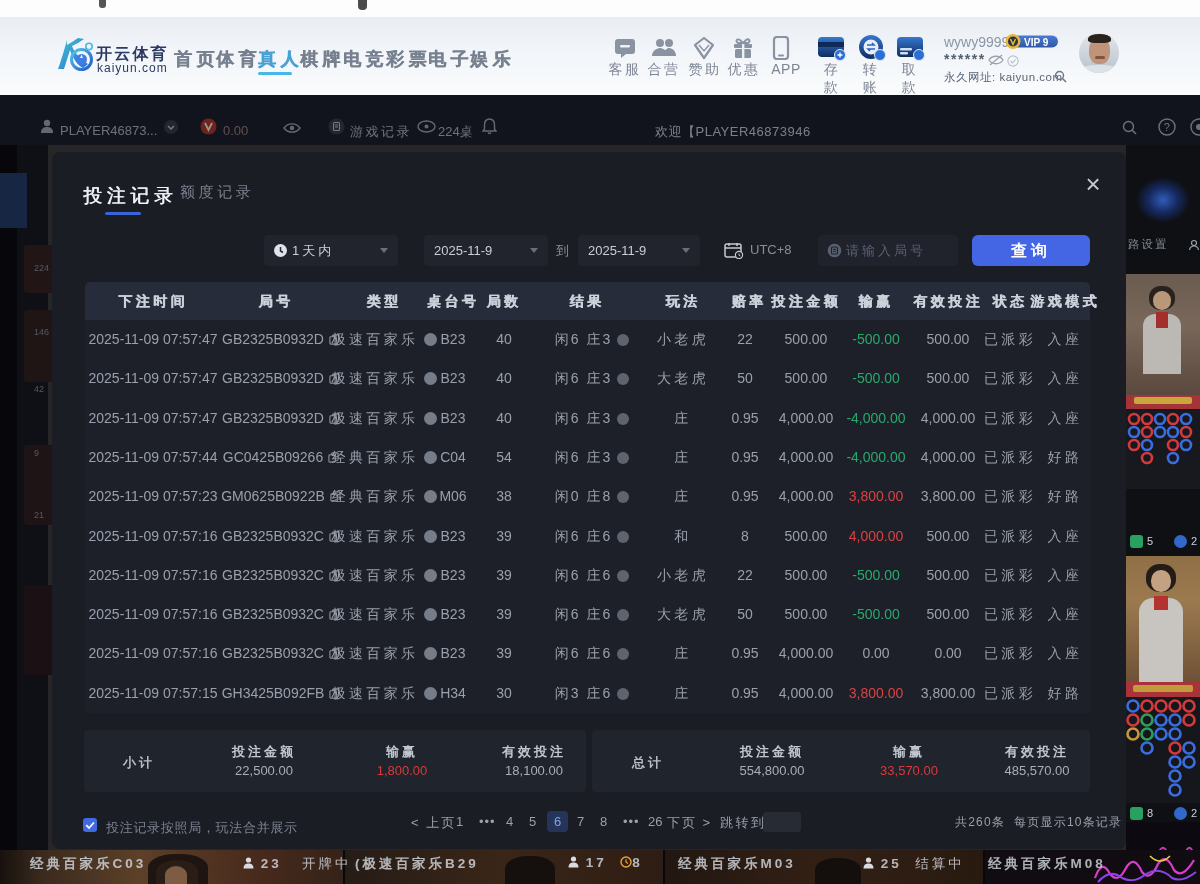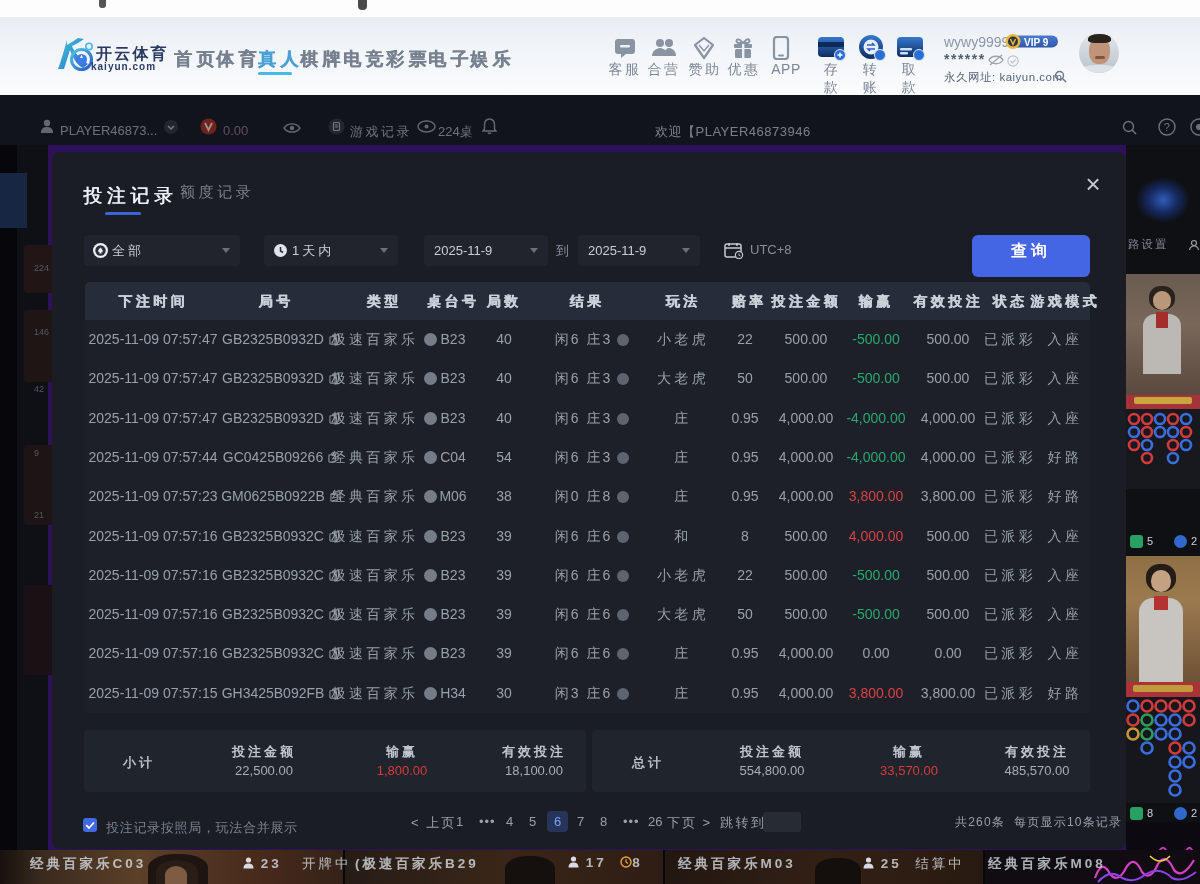--- a/index.html
+++ b/index.html
@@ -6,21 +6,21 @@
 .abs{position:absolute}
 
 #topw{position:absolute;left:0;top:0;width:1200px;height:17px;background:#fdfdfe}
 #hdr{position:absolute;left:0;top:17px;width:1200px;height:78px;background:linear-gradient(180deg,#e9edf3 0%,#f2f5f9 45%,#fafcfd 100%)}
 .nav{position:absolute;top:30px;font-size:18px;color:#76808f;letter-spacing:0.24em;font-weight:bold;text-shadow:0.6px 0 0 currentColor}
 .nav.on{color:#49a0d5}
 #nvu{position:absolute;left:258px;top:55px;width:34px;height:3px;background:#45b8e8;border-radius:2px}
 .glab{position:absolute;top:44px;font-size:14px;color:#7e8694;text-align:center;letter-spacing:2.5px}
 .usr{position:absolute;color:#4a5362}
 
-#dark{position:absolute;left:0;top:95px;width:1200px;height:789px;background:#4c1d95;overflow:hidden}
+#dark{position:absolute;left:0;top:95px;width:1200px;height:789px;background:#404040;overflow:hidden}
 #ovl{position:absolute;left:0;top:0;width:1200px;height:789px;background:rgba(2,3,8,0.42);z-index:5}
 #tbar{position:absolute;left:0;top:0;width:1200px;height:50px;background:#1d222b}
 .ti{position:absolute;top:28px;font-size:13px;color:#b9c0cb}
 
 #lrail{position:absolute;left:0;top:50px;width:17px;height:739px;background:#0b0c0f}
 #lcol{position:absolute;left:17px;top:50px;width:31px;height:739px;background:#171a20}
 .lnum{position:absolute;left:34px;width:20px;font-size:9px;color:#8d949e}
 
 #rstrip{position:absolute;left:1126px;top:50px;width:74px;height:739px;background:#0e1014;z-index:6}
 
@@ -31,21 +31,21 @@
 #modal{position:absolute;left:52px;top:57px;width:1074px;height:697px;background:#1b1d24;border-radius:8px;z-index:10}
 .tab1{position:absolute;left:31px;top:31px;font-size:19px;color:#eef1f5;letter-spacing:0.24em;font-weight:normal;text-shadow:0.7px 0 0 currentColor}
 .tab2{position:absolute;left:128px;top:31px;font-size:15px;color:#79818e;letter-spacing:0.24em}
 #tabu{position:absolute;left:53px;top:60px;width:36px;height:3px;background:#3a64d8;border-radius:2px}
 #mx{position:absolute;left:1027px;top:19px;width:28px;height:28px;color:#c4c9d2;font-size:26px;line-height:26px;text-align:center;font-weight:300}
 .dd{position:absolute;top:83px;height:31px;background:#21242c;border-radius:4px;color:#c9ced6;font-size:13px;line-height:31px}
 .ddt{position:absolute;left:28px;white-space:nowrap;letter-spacing:3px}
 .car{position:absolute;right:10px;top:13px;width:0;height:0;border-left:4.5px solid transparent;border-right:4.5px solid transparent;border-top:5.5px solid #68707e}
 .fico{position:absolute;left:9px;top:8px;width:15px;height:15px}
 .flab{position:absolute;top:90px;font-size:13px;color:#8a919d}
-#qbtn{position:absolute;left:920px;top:83px;width:118px;height:42px;background:#4465e4;border-radius:6px;color:#fff;font-size:16px;text-align:center;line-height:31px;letter-spacing:4px;font-weight:bold}
+#qbtn{position:absolute;left:920px;top:83px;width:118px;height:31px;background:#4465e4;border-radius:6px;color:#fff;font-size:16px;text-align:center;line-height:31px;letter-spacing:4px;font-weight:bold}
 
 #thead{position:absolute;left:33px;top:130px;width:1005px;height:38px;background:#272c3a;border-radius:5px 5px 0 0}
 .th{position:absolute;top:11px;font-size:14px;font-weight:bold;color:#ccd1da;text-align:center;white-space:nowrap;text-shadow:0.6px 0 0 currentColor}
 #tbody{position:absolute;left:33px;top:168px;width:1005px;height:393px;background:#1d2029}
 .tr{position:absolute;left:0;width:1005px;height:39px}
 .td{position:absolute;top:11px;font-size:14px;color:#99a0ab;text-align:center;white-space:nowrap}
 .gn{color:#28a96c}.rd{color:#da4242}
 .cpy{width:11px;height:11px;margin-left:5px;vertical-align:-1px}
 .gi{display:inline-block;width:13px;height:13px;margin-left:5px;background:#767d89;border-radius:50%;vertical-align:-2px}
 .gi3{display:inline-block;width:12px;height:12px;margin-left:5px;background:#5d6470;border-radius:50%;vertical-align:-2px}
@@ -85,21 +85,21 @@
           <stop offset="1" stop-color="#2458c8"></stop>
         </linearGradient>
       </defs>
   <path d="M12 2 C10 9 7 20 3 31 L9 31 C11 25 13 18 15 12 C18 20 22 27 28 30 L33 26 C25 21 19 14 17 8 C21 6 25 4 29 1 L23 0 C19 3 15 5 12 7 Z" fill="url(#kg)"></path>
   <circle cx="26.5" cy="21.5" r="10" fill="none" stroke="url(#kg2)" stroke-width="3"></circle>
   <circle cx="26.5" cy="21.5" r="5.5" fill="#3f7de4"></circle>
   <path d="M26.5 16.5 L28 20 L25 20 Z" fill="#dff2fa"></path>
   <circle cx="34" cy="8.5" r="3.2" fill="none" stroke="#49b8e8" stroke-width="1.6"></circle>
  </svg>
  <div class="abs" style="left:96px;top:27px;font-size:16px;font-weight:bold;color:#2b3a63;letter-spacing:2.2px">开云体育</div>
- <div class="abs" style="left:91px;top:44px;font-size:10px;font-weight:bold;color:#2b3a63;letter-spacing:1px">kaiyun.com</div>
+ <div class="abs" style="left:97px;top:44px;font-size:12px;font-weight:normal;color:#2b3a63;letter-spacing:1px">kaiyun.com</div>
  <div class="nav" style="left:174px">首页</div>
  <div class="nav" style="left:216px">体育</div>
  <div class="nav on" style="left:258px">真人</div>
  <div class="nav" style="left:300px">棋牌</div>
  <div class="nav" style="left:343px">电竞</div>
  <div class="nav" style="left:386px">彩票</div>
  <div class="nav" style="left:428px">电子</div>
  <div class="nav" style="left:470px">娱乐</div>
  <div id="nvu"></div>
 
@@ -398,29 +398,20 @@
         </svg> 25&nbsp;&nbsp;<span style="font-weight:normal">结算中</span></div>
   <div class="bl" style="left:988px">经典百家乐M08</div>
  </div>
  <div id="ovl"></div>
 
  <div id="modal">
   <div class="tab1">投注记录</div>
       <div class="tab2">额度记录</div>
       <div id="tabu"></div>
   <div id="mx">×</div>
-  <div class="dd" style="left:32px;width:156px">
-    <svg class="fico" viewBox="0 0 15 15">
-          <circle cx="7.5" cy="7.5" r="7.5" fill="#eceff3"></circle>
-          <circle cx="7.5" cy="7.5" r="5.2" fill="#2a2f38"></circle>
-          <path d="M7.5 4.4 C8.4 5.6 9.8 6.6 9.8 7.9 C9.8 8.9 8.9 9.4 8.2 9.1 L8.8 10.4 L6.2 10.4 L6.8 9.1 C6.1 9.4 5.2 8.9 5.2 7.9 C5.2 6.6 6.6 5.6 7.5 4.4 Z" fill="#eceff3"></path>
-        </svg>
-    <span class="ddt">全部</span>
-        <span class="car"></span>
-  </div>
   <div class="dd" style="left:212px;width:134px">
     <svg class="fico" viewBox="0 0 15 15">
           <circle cx="7.5" cy="7.5" r="6.5" fill="#dfe3ea"></circle>
           <path d="M7.5 4 L7.5 8 L10 9.5" stroke="#252a33" stroke-width="1.5" fill="none"></path>
         </svg>
     <span class="ddt">1天内</span>
         <span class="car"></span>
   </div>
   <div class="dd" style="left:372px;width:124px">
         <span class="ddt" style="left:10px;letter-spacing:0">2025-11-9</span>
@@ -431,20 +422,28 @@
         <span class="ddt" style="left:10px;letter-spacing:0">2025-11-9</span>
         <span class="car"></span>
       </div>
   <svg class="abs" style="left:672px;top:90px" width="20" height="17" viewBox="0 0 20 17">
         <rect x="1" y="2" width="16" height="13" rx="2" fill="none" stroke="#c3c9d2" stroke-width="1.5"></rect>
         <path d="M1 6 H17 M5 1 V4 M13 1 V4" stroke="#c3c9d2" stroke-width="1.5"></path>
         <circle cx="15" cy="13" r="3.6" fill="#1b1d24" stroke="#c3c9d2" stroke-width="1.2"></circle>
         <path d="M15 11.5 V13.3 L16.4 14" stroke="#c3c9d2" stroke-width="1"></path>
       </svg>
   <div class="flab" style="left:698px;color:#878e9a">UTC+8</div>
+  <div class="dd" style="left:766px;width:140px;background:#20232c">
+    <svg class="fico" viewBox="0 0 15 15">
+          <circle cx="7.5" cy="7.5" r="6.8" fill="#596170"></circle>
+          <rect x="4.5" y="4" width="6" height="7" rx="1" fill="none" stroke="#20232c" stroke-width="1.1"></rect>
+          <path d="M6 6.3h3M6 8.3h3" stroke="#20232c" stroke-width="1"></path>
+        </svg>
+    <span class="ddt" style="color:#596070">请输入局号</span>
+  </div>
   <div id="qbtn">查询</div>
   <div id="thead">
    <span class="th c1">下注时间</span>
         <span class="th c2" style="left:136px;width:110px">局号</span>
         <span class="th c3">类型</span>
    <span class="th c4">桌台号</span>
         <span class="th c5">局数</span>
         <span class="th c6" style="left:452px;width:100px">结果</span>
    <span class="th c7">玩法</span>
         <span class="th c8" style="left:629px">赔率</span>

